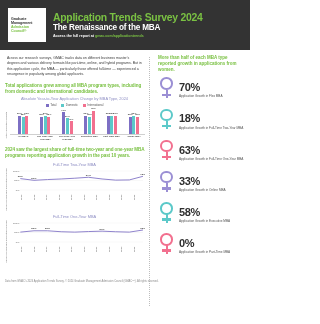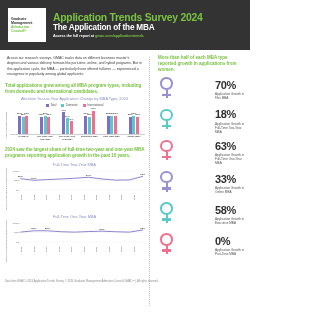--- a/index.html
+++ b/index.html
@@ -102,21 +102,21 @@
     border-radius:50%; border:2.6px solid currentColor;
   }
   .vicon .stem {
     position:absolute; top:12.2px; left:7.6px; width:2.6px; height:8.5px;
     background:currentColor;
   }
   .vicon .cross {
     position:absolute; top:16.2px; left:4.3px; width:9.2px; height:2.6px;
     background:currentColor;
   }
-  .sbody { flex:1; min-width:0;margin-left:36px; }
+  .sbody { flex:1; min-width:0; }
   .pct { font-size:11px; font-weight:bold; color:#2f2f2f; line-height:1; letter-spacing:-0.4px; }
   .plabel { font-size:3.1px; color:#555; line-height:1.3; margin-top:1.2px; }
 
   
   .footer {
     position:absolute; left:0; bottom:0; width:250px; height:14px;
     display:flex; align-items:center; padding-left:5px;
     font-size:2.6px; color:#8a8a8a;
   }
 </style>
@@ -127,21 +127,21 @@
 
   <div class="header">
     <div class="logo">
       <span>Graduate</span>
       <span>Management</span>
       <span class="g">Admission</span>
       <span class="g">Council®</span>
     </div>
     <div class="htext">
       <div class="h1">Application Trends Survey 2024</div>
-      <div class="h2">The Application of the MBA</div>
+      <div class="h2">The Renaissance of the MBA</div>
       <div class="h3"><span>Access the full report at </span><a href="#">gmac.com/applicationtrends</a></div>
     </div>
   </div>
 
   <div class="body">
 
     <div class="left">
 
       <div class="intro">Across our research surveys, GMAC tracks data on different business master's degrees and various delivery formats like part-time, online, and hybrid programs. But in this application cycle, the MBA — particularly those offered full-time — experienced a resurgence in popularity among global applicants.</div>
 

